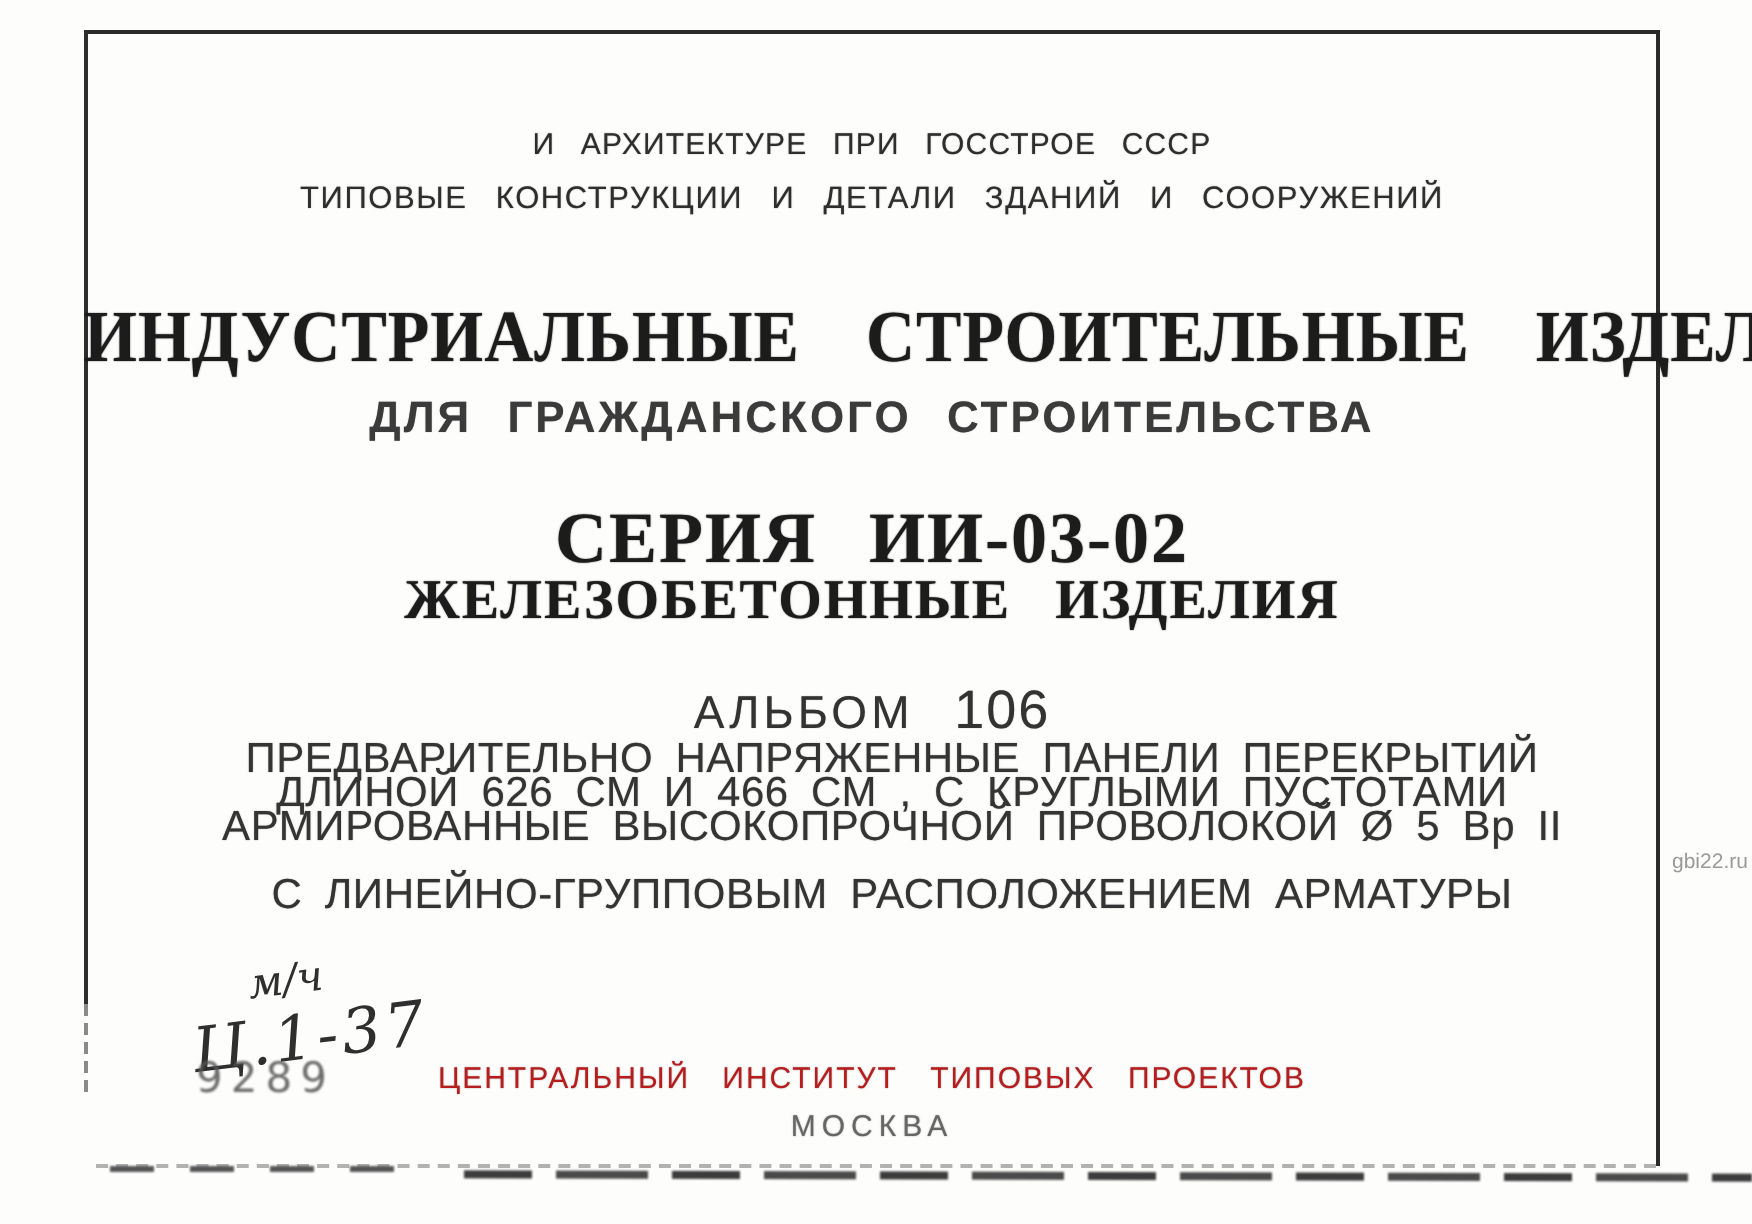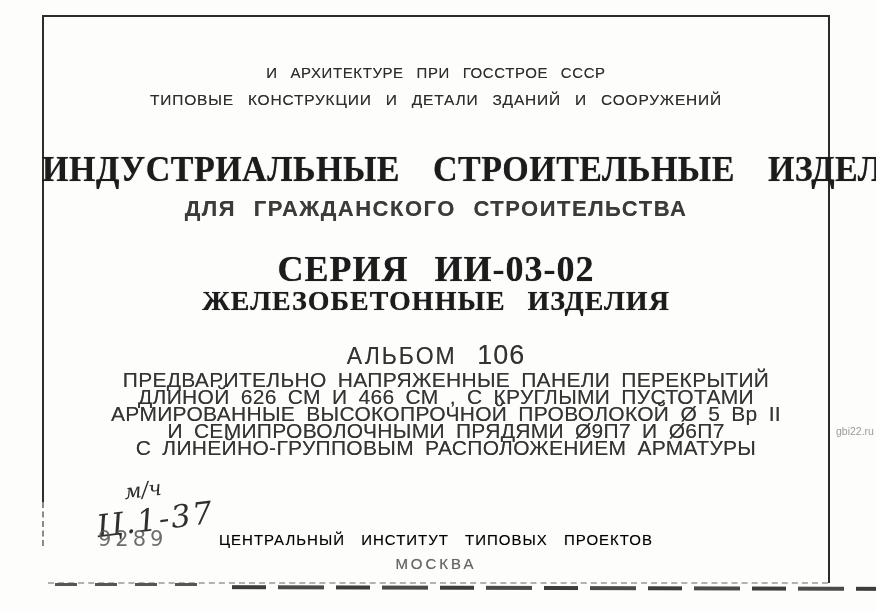--- a/index.html
+++ b/index.html
@@ -60,21 +60,21 @@
   .series2 { top:285px; font-size:28px; letter-spacing:1px; word-spacing:14px; }
 
   .album-row { top:340px; font-size:23px; color:#333; letter-spacing:2px; word-spacing:12px;
                text-shadow:0 0 0.5px rgba(40,40,40,0.5); }
   .album-number { font-size:27px; letter-spacing:1px; }
 
   .desc { left:52px; width:788px; font-size:21px; letter-spacing:0.3px; word-spacing:5px; color:#343434; }
   .d0 { top:368px; } .d1 { top:385px; } .d2 { top:402px; }
   .d3 { top:419px; } .d4 { top:436px; } .d5 { top:453px; }
 
-  .institute { top:531px; font-size:15px; color:#000000; letter-spacing:1px; word-spacing:11px;
+  .institute { top:531px; font-size:15px; color:#b91c1c; letter-spacing:1px; word-spacing:11px;
                text-shadow:0 0 0.8px rgba(90,90,90,0.6); }
   .city      { top:555px; font-size:15px; color:#666; letter-spacing:3px; text-shadow:0 0 0.8px rgba(90,90,90,0.6); }
 
   
   .handwriting {
     position:absolute;
     font-family: "DejaVu Serif", serif;
     font-style: italic;
     color: #2f2f2f;
     white-space: nowrap;
@@ -109,21 +109,20 @@
   <div class="row stamp-serif series1">СЕРИЯ  ИИ-03-02</div>
   <div class="row stamp-serif series2">ЖЕЛЕЗОБЕТОННЫЕ  ИЗДЕЛИЯ</div>
 
   <div class="row hand-caps album-row">
     <span>АЛЬБОМ</span>
     <span class="album-number">106</span>
   </div>
   <div class="row hand-caps desc d0">ПРЕДВАРИТЕЛЬНО  НАПРЯЖЕННЫЕ  ПАНЕЛИ  ПЕРЕКРЫТИЙ</div>
   <div class="row hand-caps desc d1">ДЛИНОЙ 626 СМ  И  466 СМ ,  С  КРУГЛЫМИ  ПУСТОТАМИ</div>
   <div class="row hand-caps desc d2">АРМИРОВАННЫЕ  ВЫСОКОПРОЧНОЙ  ПРОВОЛОКОЙ   Ø 5 Вр II</div>
-  <div class="row hand-caps desc d3">И СЕМИПРОВОЛОЧНЫМИ  ПРЯДЯМИ  Ø9П7  И  Ø6П7</div>
   <div class="row hand-caps desc d4">С ЛИНЕЙНО-ГРУППОВЫМ  РАСПОЛОЖЕНИЕМ  АРМАТУРЫ</div>
 
   <div class="handwriting hw-top">м/ч</div>
   <div class="handwriting hw-main">Ц.1-37</div>
   <div class="handwriting hw-num">9289</div>
 
   <div class="row hand-caps institute">ЦЕНТРАЛЬНЫЙ  ИНСТИТУТ  ТИПОВЫХ  ПРОЕКТОВ</div>
   <div class="row hand-caps city">МОСКВА</div>
 
   <div class="watermark">gbi22.ru</div>

